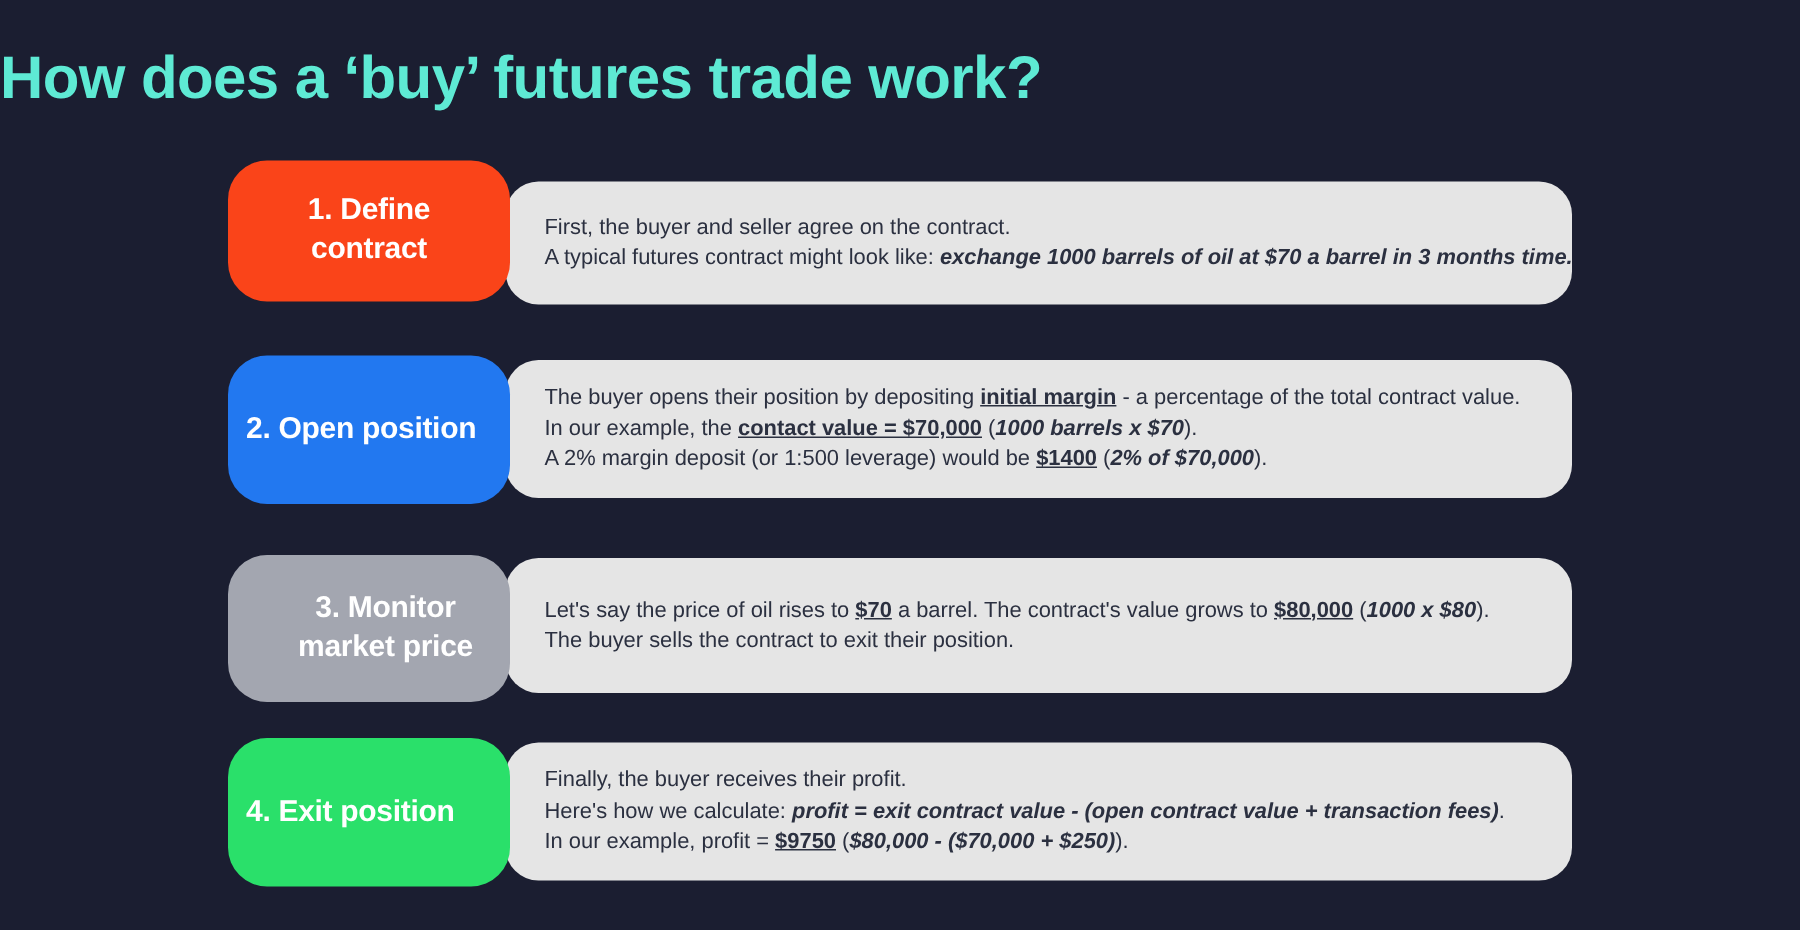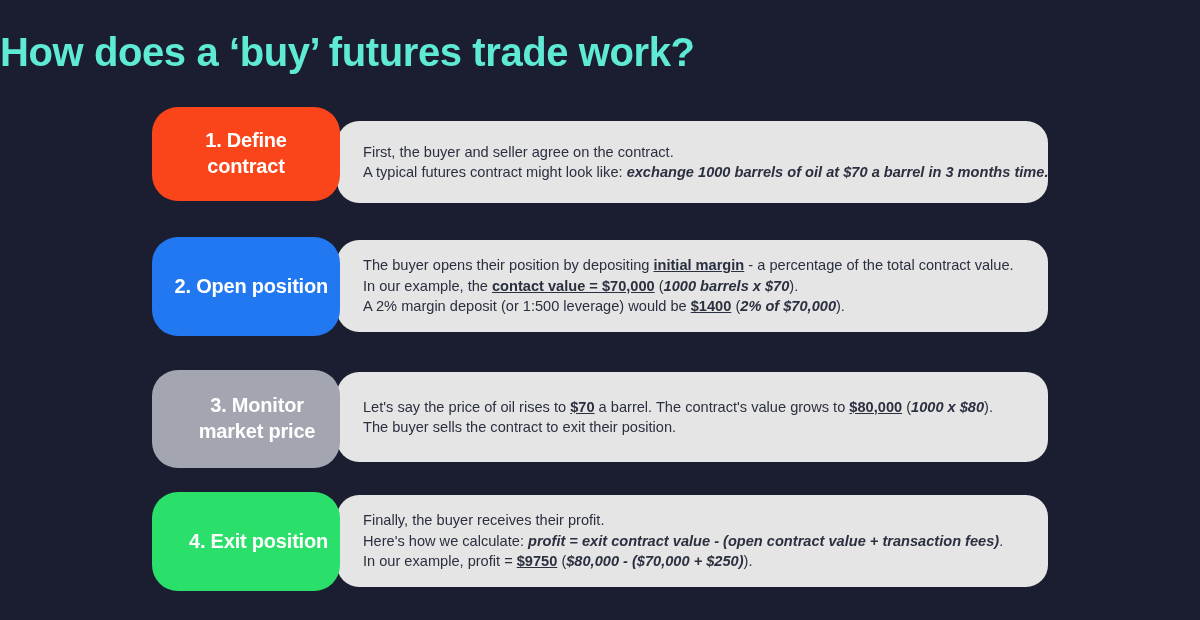--- a/index.html
+++ b/index.html
@@ -61,21 +61,21 @@
   }
 
   .step-label {
     position: absolute;
     left: 152px;
     width: 188px;
     border-radius: 26px;
     box-sizing: border-box;
     display: flex;
     align-items: center;
-    justify-content: flex-end;
+    justify-content: flex-start;
     text-align: center;
     padding: 0 12px;
     z-index: 2;
   }
 
   .step-label-text {
     color: #ffffff;
     font-size: 20px;
     font-weight: bold;
     line-height: 1.28;

